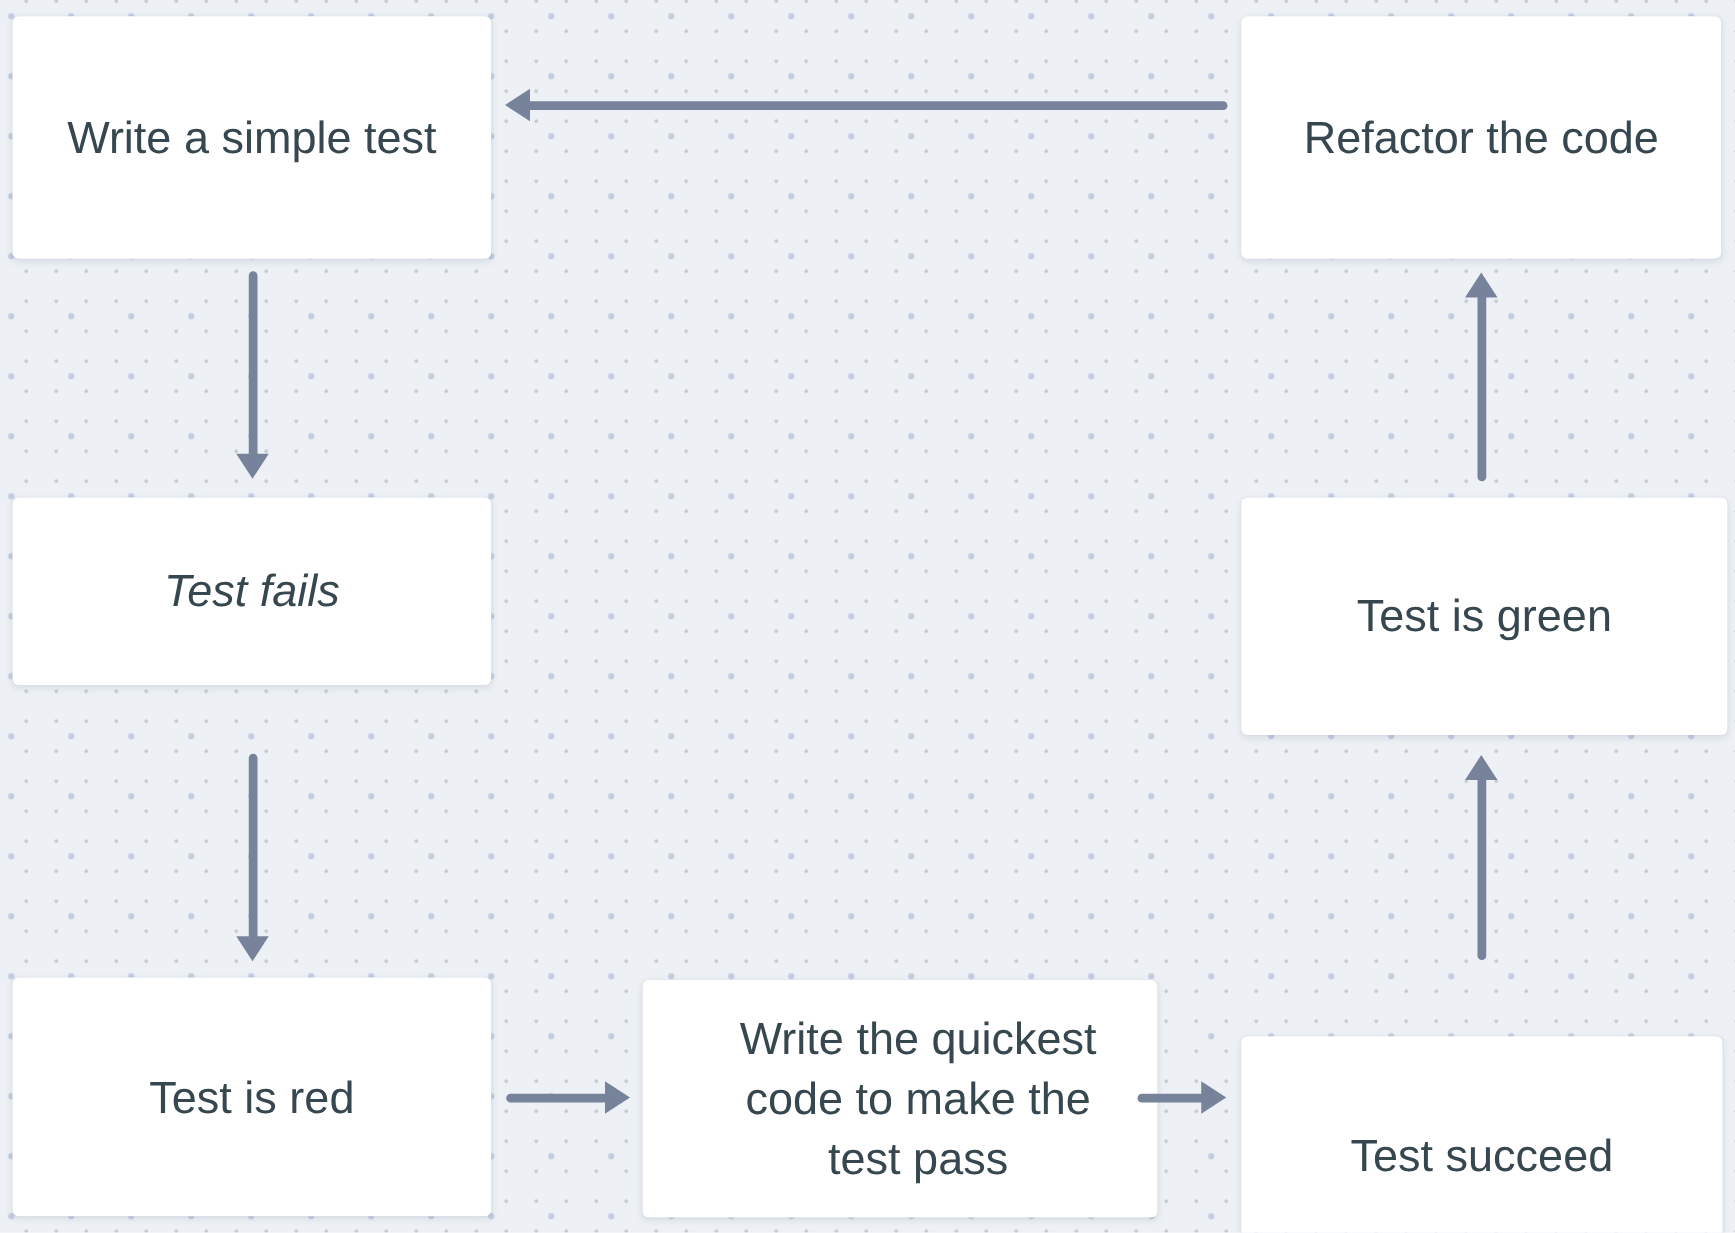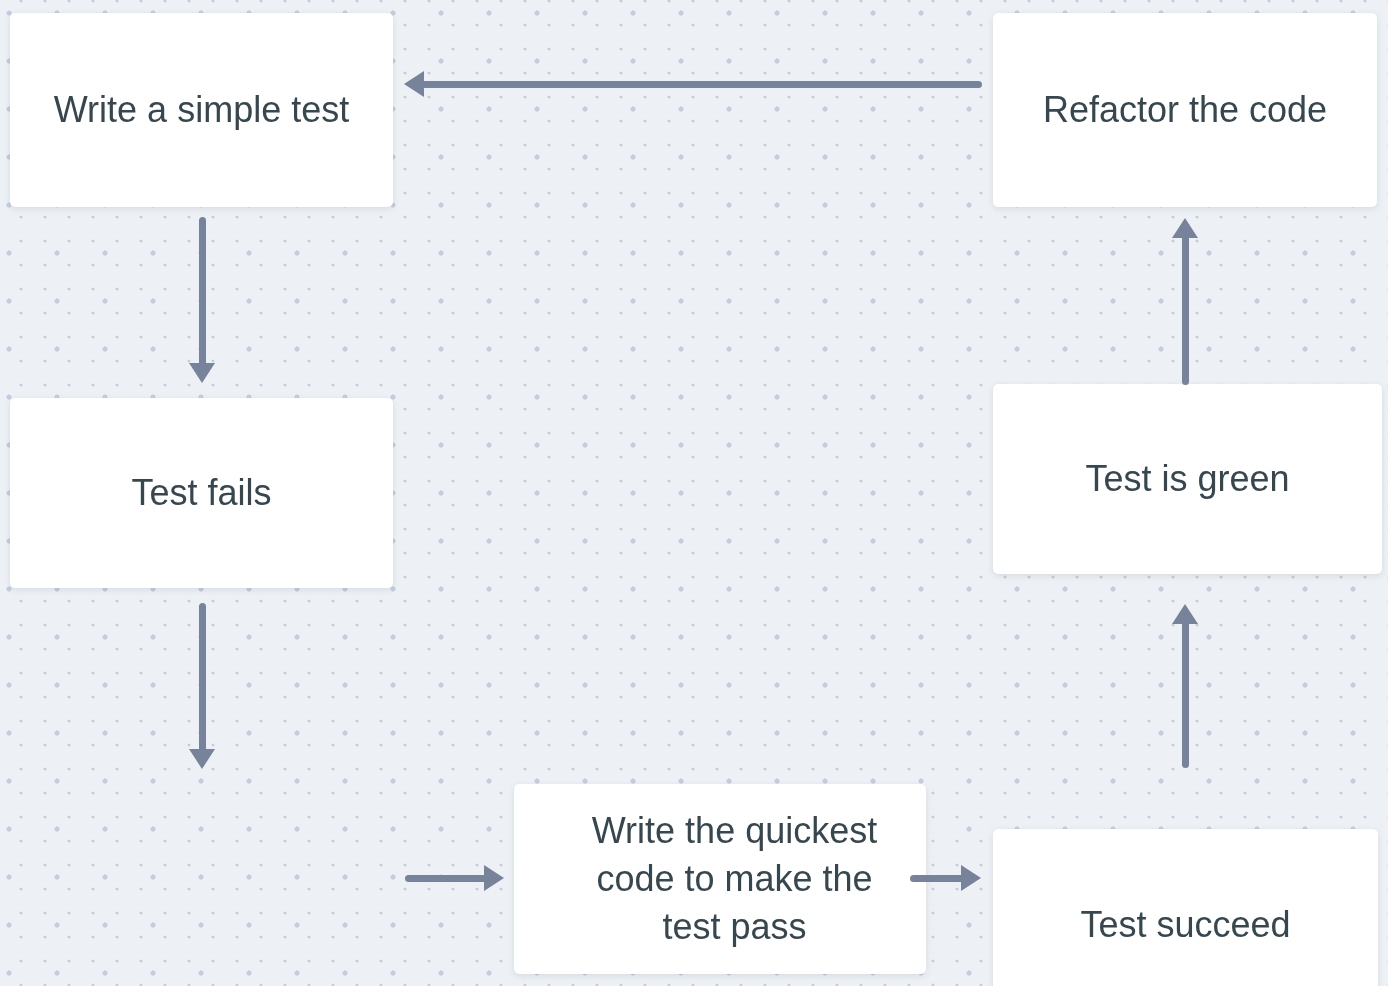--- a/index.html
+++ b/index.html
@@ -33,22 +33,22 @@
   }
   .node .label {
     color: #37474f;
     font-size: 36px;
     line-height: 48px;
     max-width: 320px;
   }
 
   #node-write-test     { left: 10px;  top: 13px;  width: 383px; height: 194px; }
   #node-refactor       { left: 993px; top: 13px;  width: 384px; height: 194px; text-align: right; }
-  #node-test-fails     { left: 10px;  top: 398px; width: 383px; height: 190px; }
-  #node-test-green     { left: 993px; top: 384px; width: 389px; height: 190px; }
+  #node-test-fails     { left: 10px;  top: 398px; width: 383px; height: 150px; font-style: italic; }
+  #node-test-green     { left: 993px; top: 398px; width: 389px; height: 190px; }
   #node-test-red       { left: 10px;  top: 782px; width: 383px; height: 191px; }
   #node-write-quickest { left: 514px; top: 784px; width: 383px; height: 190px; padding-left: 29px; }
   #node-test-succeed   { left: 993px; top: 782px; width: 385px; height: 191px; margin-top: 47px; }
 
   
   .connector { position: absolute; }
   .connector .shaft {
     position: absolute;
     background: #76839b;
     border-radius: 4px;
@@ -111,20 +111,23 @@
   </div>
 
   <div class="node" id="node-test-fails">
     <span class="label">Test fails</span>
   </div>
 
   <div class="node" id="node-test-green">
     <span class="label">Test is green</span>
   </div>
 
+  <div class="node" id="node-test-red">
+    <span class="label">Test is red</span>
+  </div>
 
   <div class="node" id="node-write-quickest">
     <span class="label">Write the quickest code to make the test pass</span>
   </div>
 
   <div class="node" id="node-test-succeed">
     <span class="label">Test succeed</span>
   </div>
 
   <div class="connector h dir-left" id="edge-refactor-to-write">

